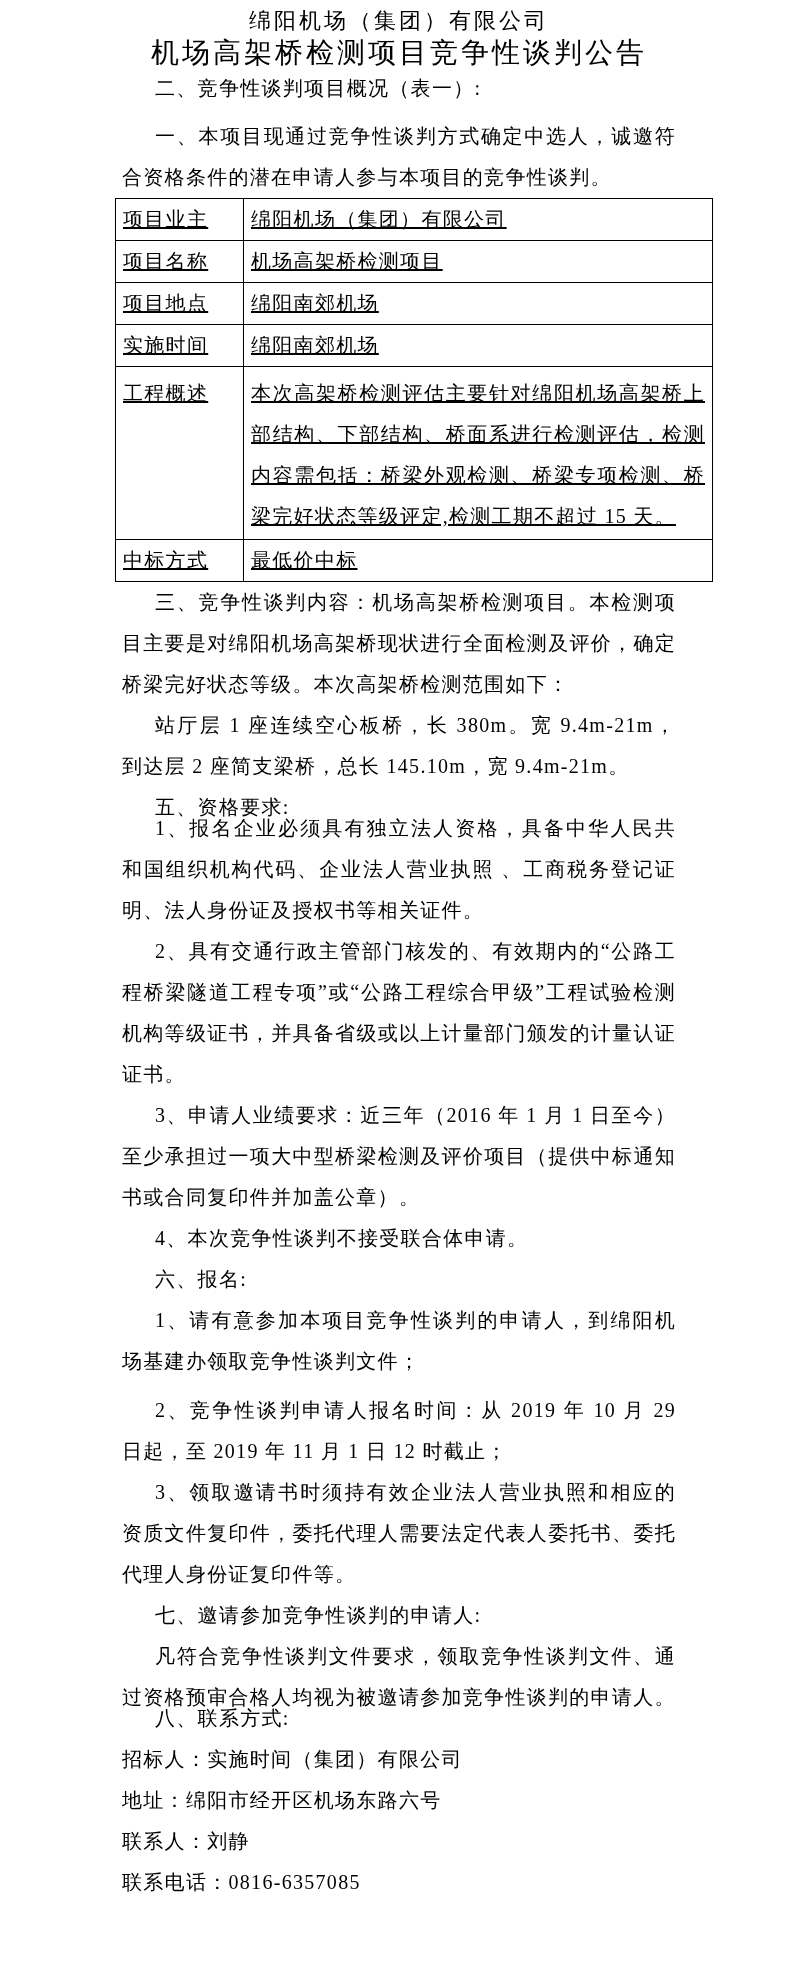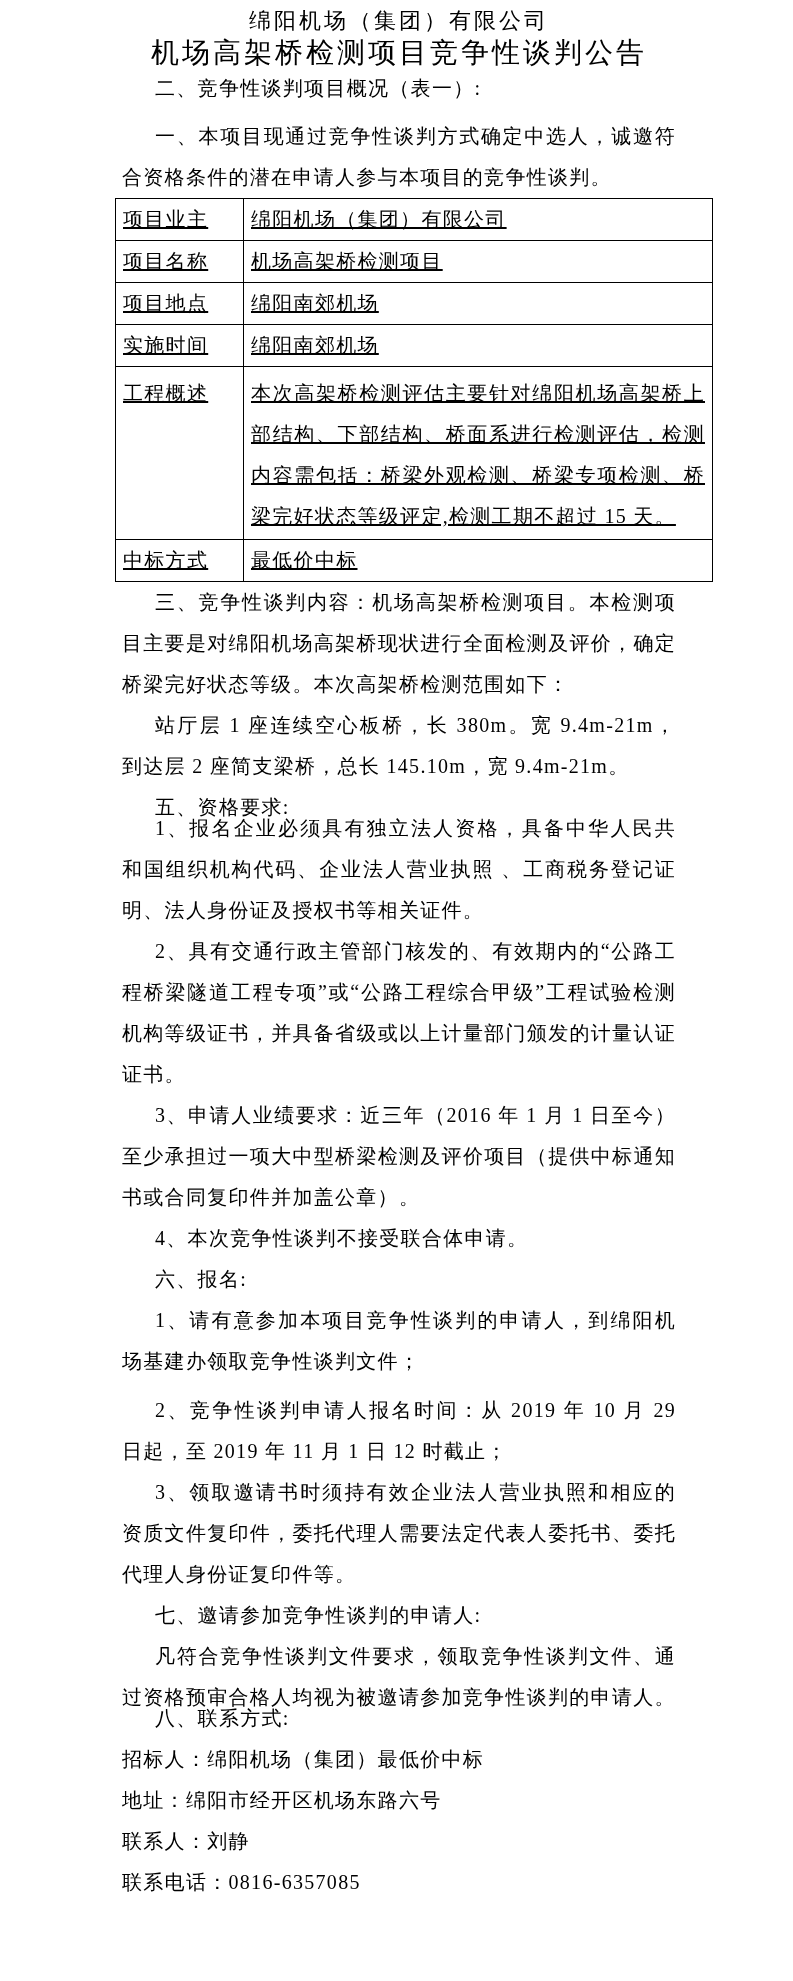--- a/index.html
+++ b/index.html
@@ -131,18 +131,18 @@
   <p class="body-par indent">六、报名:</p>
   <p class="body-par indent">1、请有意参加本项目竞争性谈判的申请人，到绵阳机场基建办领取竞争性谈判文件；</p>
   <p class="body-par indent mt8">2、竞争性谈判申请人报名时间：从 2019 年 10 月 29 日起，至 2019 年 11 月 1 日 12 时截止；</p>
   <p class="body-par indent">3、领取邀请书时须持有效企业法人营业执照和相应的资质文件复印件，委托代理人需要法定代表人委托书、委托代理人身份证复印件等。</p>
 
   <p class="body-par indent">七、邀请参加竞争性谈判的申请人:</p>
   <p class="body-par indent">凡符合竞争性谈判文件要求，领取竞争性谈判文件、通过资格预审合格人均视为被邀请参加竞争性谈判的申请人。</p>
 
   <p class="body-par indent tight">八、联系方式:</p>
 
-  <p class="body-par no-justify">招标人：绵阳机场（集团）最低价中标</p>
+  <p class="body-par no-justify">招标人：实施时间（集团）有限公司</p>
   <p class="body-par no-justify">地址：绵阳市经开区机场东路六号</p>
   <p class="body-par no-justify">联系人：刘静</p>
   <p class="body-par no-justify">联系电话：0816-6357085</p>
 
 </div>
 
 </body></html>

